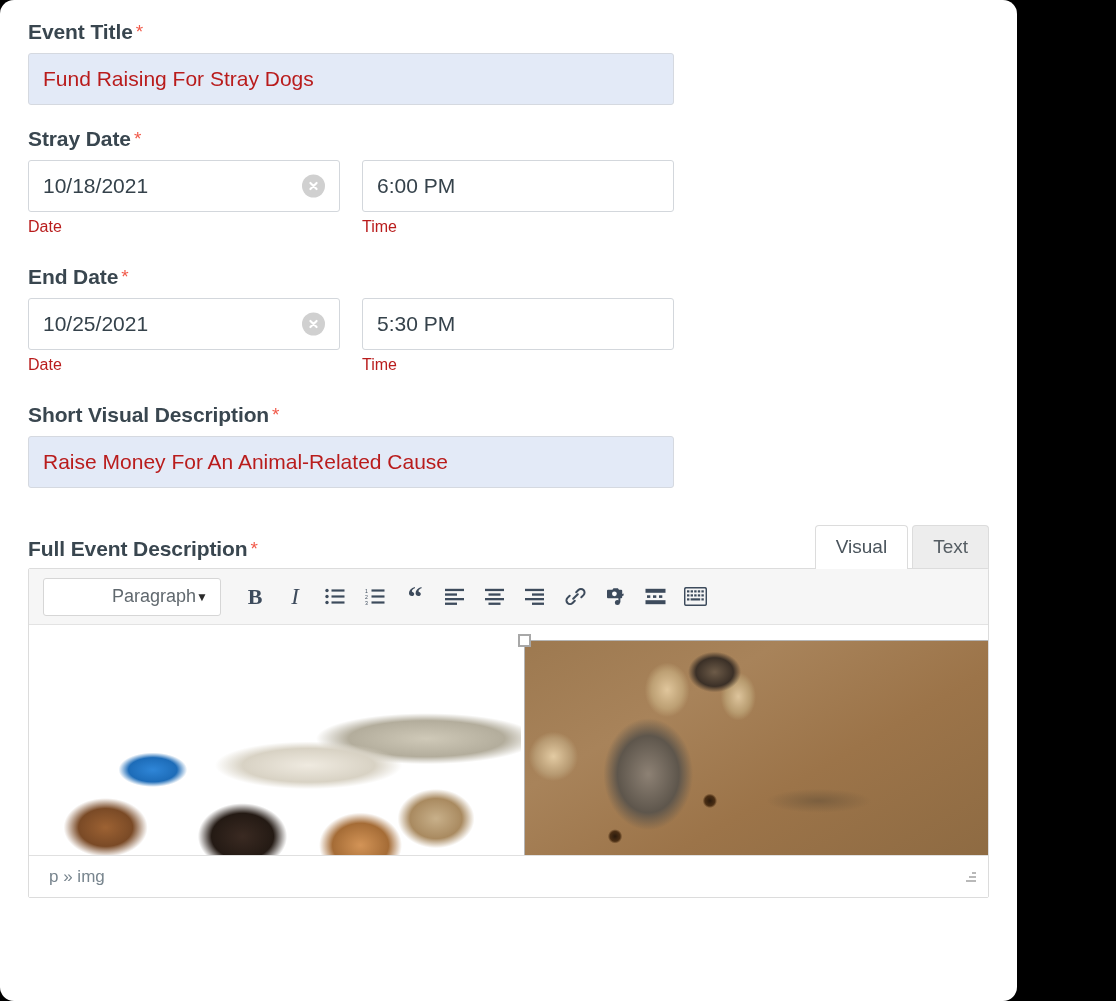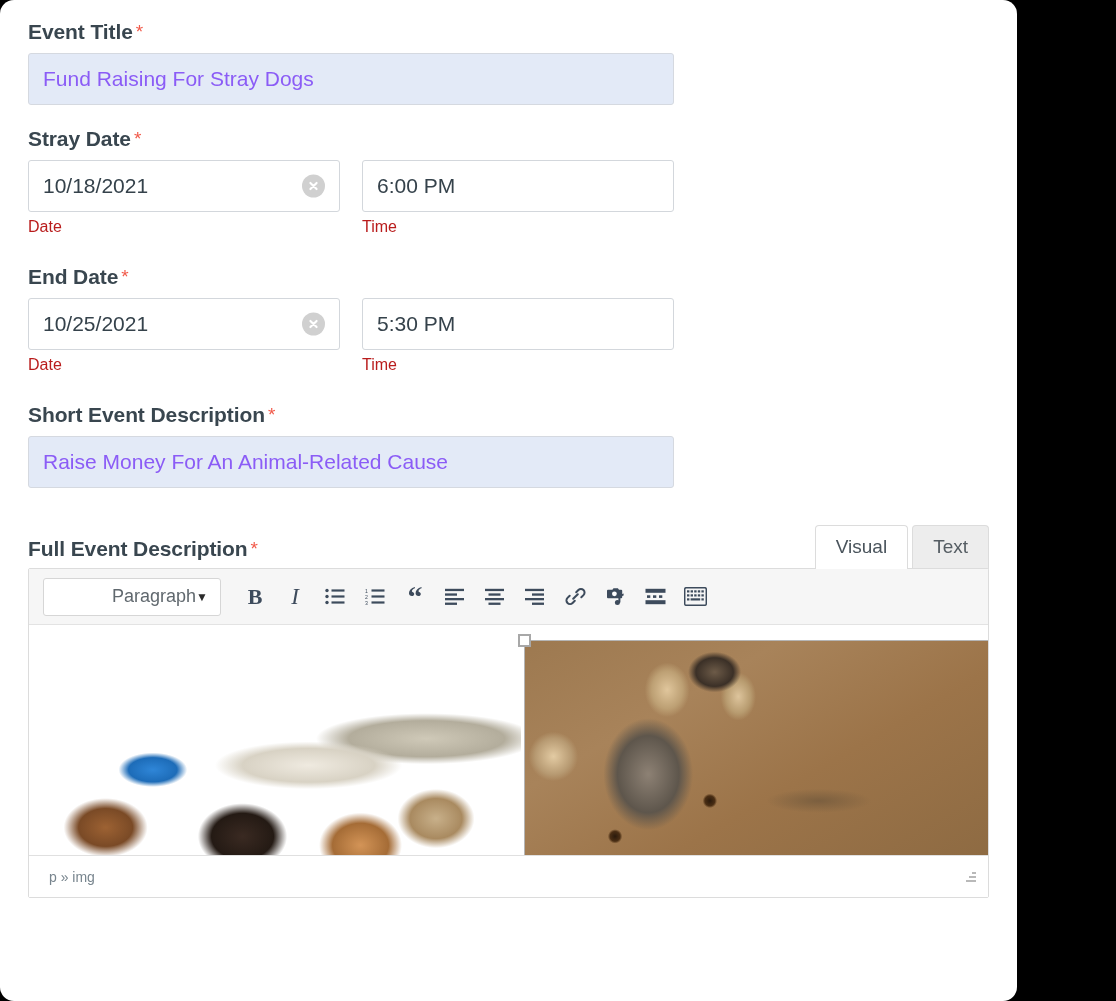--- a/index.html
+++ b/index.html
@@ -39,21 +39,21 @@
   }
 
   
   .text-input {
     width: 646px;
     height: 52px;
     background: #e3eaf7;
     border: 1px solid #d5d9e0;
     border-radius: 3px;
     font-size: 21px;
-    color: #8b5cf6;
+    color: #b91c1c;
     padding: 0 14px;
     font-family: "Liberation Sans", sans-serif;
     display: flex;
     align-items: center;
     outline: none;
   }
   .text-input::placeholder { color: #8a949c; }
 
   .field-block { margin-bottom: 22px; }
 
@@ -208,21 +208,21 @@
   .handle.tr { right: -7px; top: -7px; }
 
   .statusbar {
     border-top: 1px solid #e0e0e0;
     background: #fff;
     height: 42px;
     display: flex;
     align-items: center;
     justify-content: space-between;
     padding: 0 10px 0 20px;
-    font-size: 14px;
+    font-size: 17px;
     color: #78858e;
   }
   .grip { width: 18px; height: 18px; }
 
   
   .photo-a {
     width: 100%; height: 100%;
     background:
       radial-gradient(ellipse 60px 42px at 12% 84%, #9d6233 0%, #7a4a26 45%, rgba(0,0,0,0) 70%),
       radial-gradient(ellipse 62px 46px at 41% 88%, #3a2a22 0%, #241a14 50%, rgba(0,0,0,0) 72%),
@@ -312,21 +312,21 @@
           <div class="dt-input-wrap">
             <div class="dt-input">5:30 PM</div>
           </div>
           <div class="sublabel">Time</div>
         </div>
       </div>
     </div>
 
     <div class="field-block" style="margin-top:30px;">
       <div class="field-label">
-        <span>Short Event Description</span><span class="req">*</span>
+        <span>Short Visual Description</span><span class="req">*</span>
       </div>
       <div class="text-input">Raise Money For An Animal-Related Cause</div>
     </div>
 
     <div class="field-block" style="margin-top:36px; margin-bottom:0;">
       <div class="editor-header">
         <div class="field-label" style="margin-bottom:8px;">
           <span>Full Event Description</span><span class="req">*</span>
         </div>
         <div class="editor-tabs">

